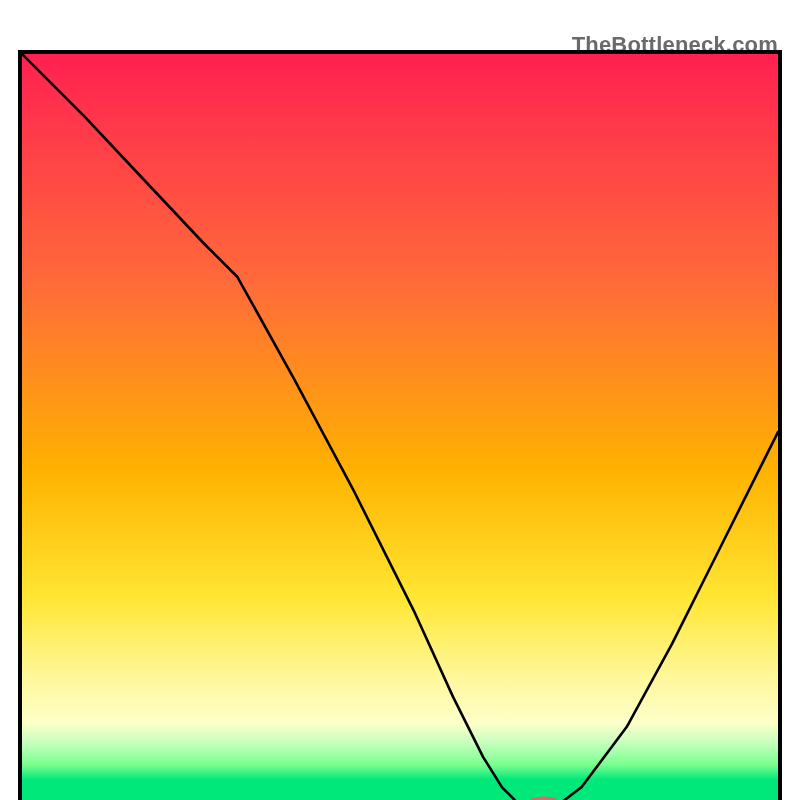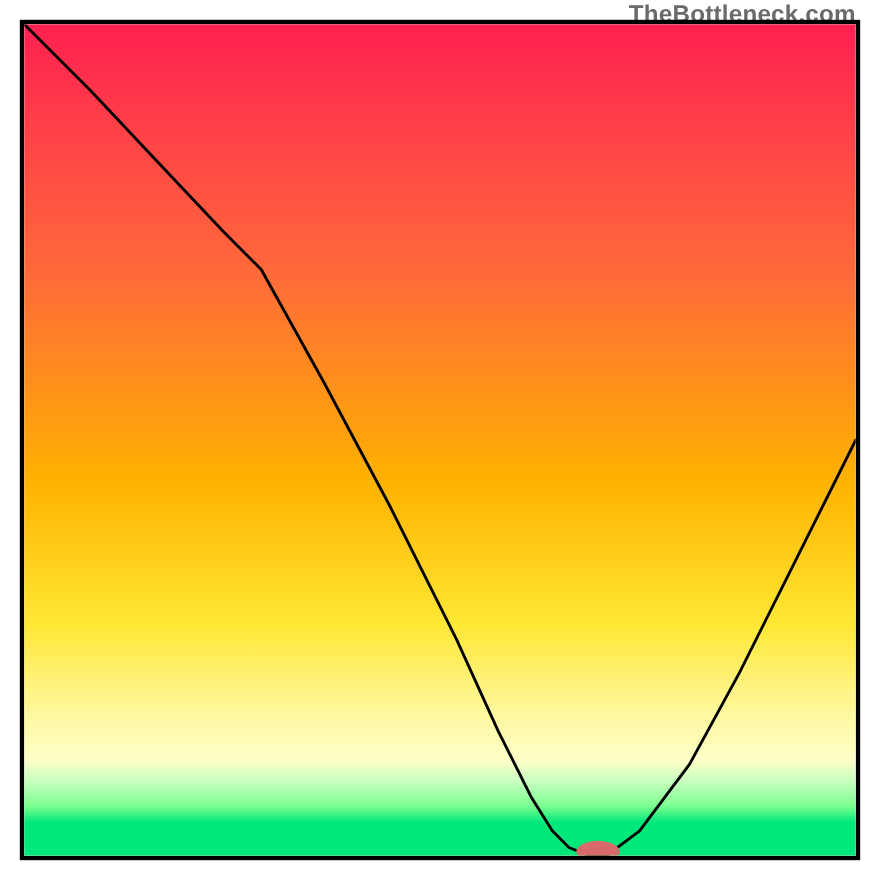--- a/index.html
+++ b/index.html
@@ -8,20 +8,21 @@
     width: 800px;
     height: 800px;
     overflow: hidden;
     background: #ffffff;
     font-family: Arial, Helvetica, sans-serif;
   }
   .chart-wrap {
     position: relative;
     width: 800px;
     height: 720px;
+    margin-top: 32px;
   }
   .plot-area {
     position: absolute;
     left: 18px;
     top: 18px;
     width: 764px;
     height: 764px;
     box-sizing: border-box;
     border: 4px solid #000;
     overflow: hidden;

